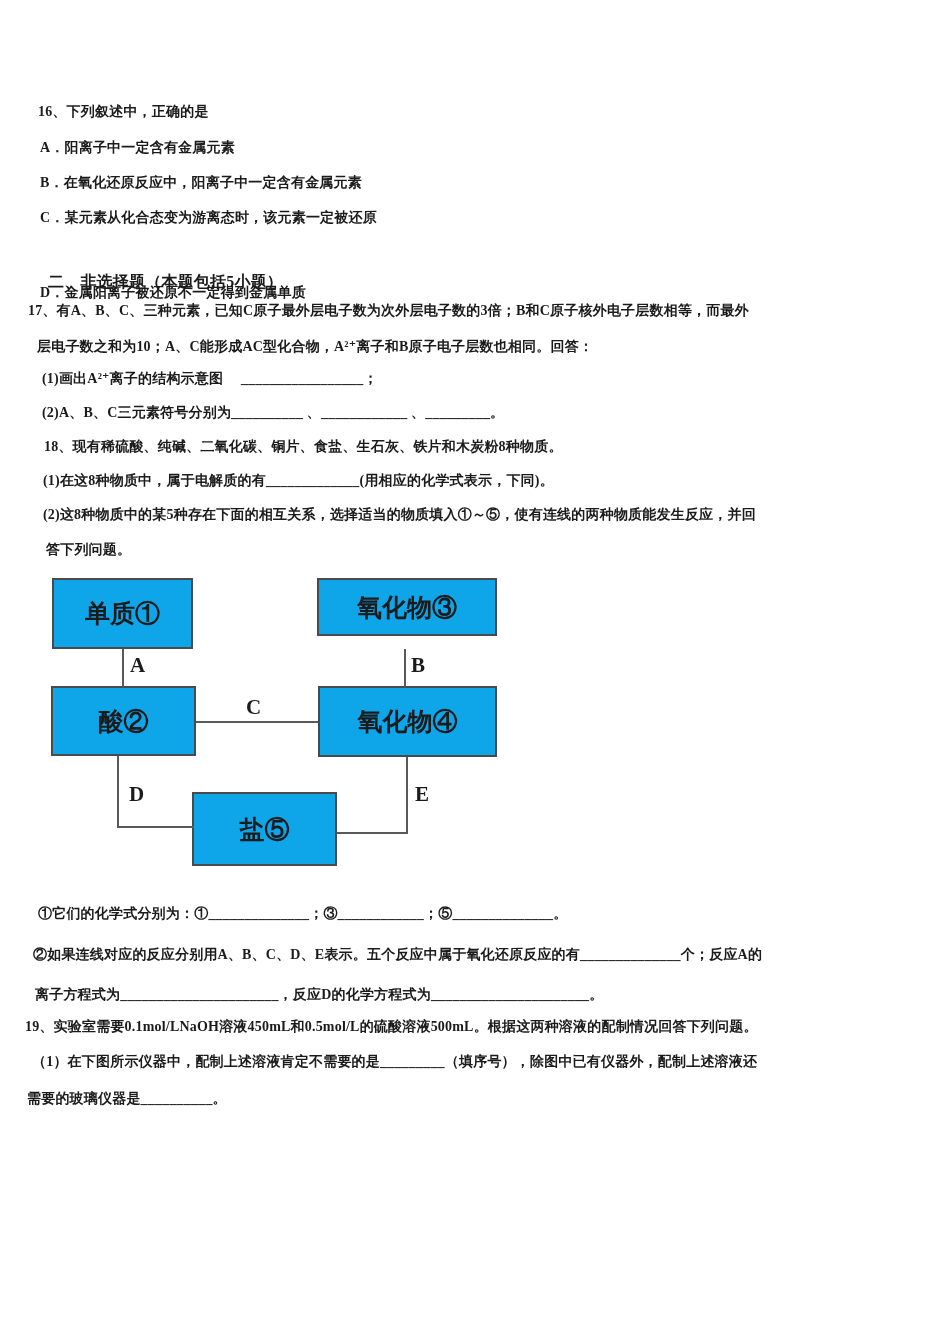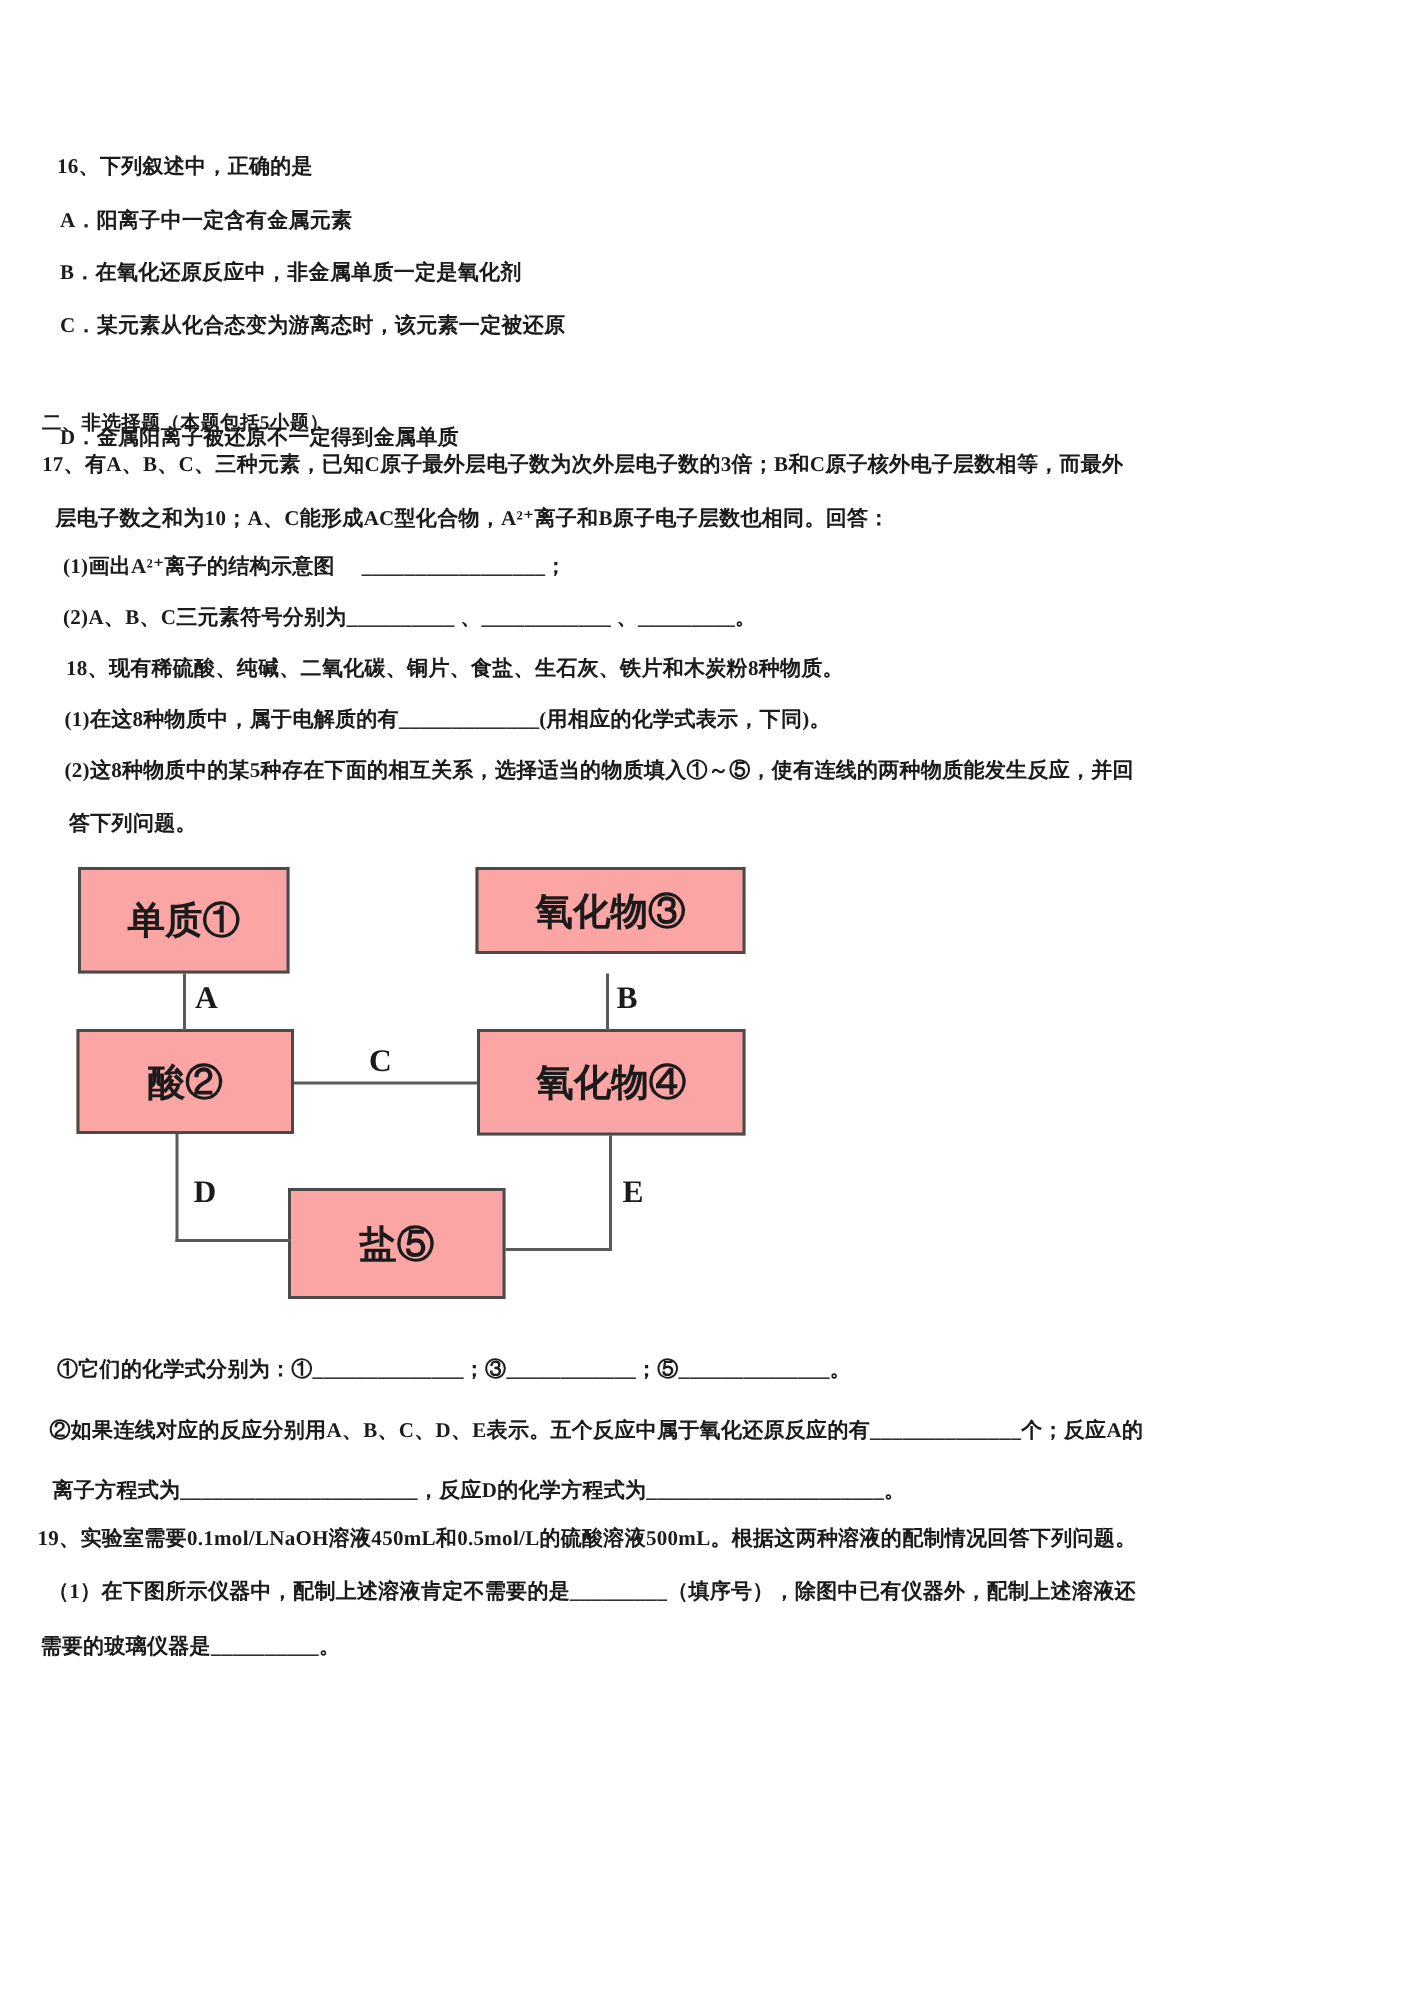--- a/index.html
+++ b/index.html
@@ -14,48 +14,48 @@
     overflow: hidden;
   }
   .t {
     position: absolute;
     white-space: nowrap;
     font-size: 14px;
     font-weight: bold;
     letter-spacing: 0.2px;
     line-height: 24px;
   }
-  .sec { font-size: 13px; }
+  .sec { font-size: 16px; margin-left: 20px; }
   .dbox {
     position: absolute;
     border: 2px solid #4a4a4a;
     display: flex;
     align-items: center;
     justify-content: center;
     font-size: 25px;
     font-weight: bold;
-    background: #fca5a5;
+    background: #0ea5e9;
     box-sizing: border-box;
   }
   .dline { position: absolute; background: #5a5a5a; }
   .elabel {
     position: absolute;
     font-size: 21px;
     font-weight: bold;
     white-space: nowrap;
   }
 </style>
 </head>
 <body>
 
 <div class="page">
 
   <div class="t" style="left:38px; top:100px;">16、下列叙述中，正确的是</div>
   <div class="t" style="left:40px; top:136px;">A．阳离子中一定含有金属元素</div>
-  <div class="t" style="left:40px; top:171px;">B．在氧化还原反应中，非金属单质一定是氧化剂</div>
+  <div class="t" style="left:40px; top:171px;">B．在氧化还原反应中，阳离子中一定含有金属元素</div>
   <div class="t" style="left:40px; top:206px;">C．某元素从化合态变为游离态时，该元素一定被还原</div>
   <div class="t" style="left:40px; top:241px;margin-top:40px;">D．金属阳离子被还原不一定得到金属单质</div>
 
   <div class="t sec" style="left:28px; top:270px;">二、非选择题（本题包括5小题）</div>
 
   <div class="t" style="left:28px; top:299px;">17、有A、B、C、三种元素，已知C原子最外层电子数为次外层电子数的3倍；B和C原子核外电子层数相等，而最外</div>
   <div class="t" style="left:37px; top:335px;">层电子数之和为10；A、C能形成AC型化合物，A²⁺离子和B原子电子层数也相同。回答：</div>
   <div class="t" style="left:42px; top:367px;">(1)画出A²⁺离子的结构示意图　 _________________；</div>
   <div class="t" style="left:42px; top:401px;">(2)A、B、C三元素符号分别为__________ 、____________ 、_________。</div>
 

